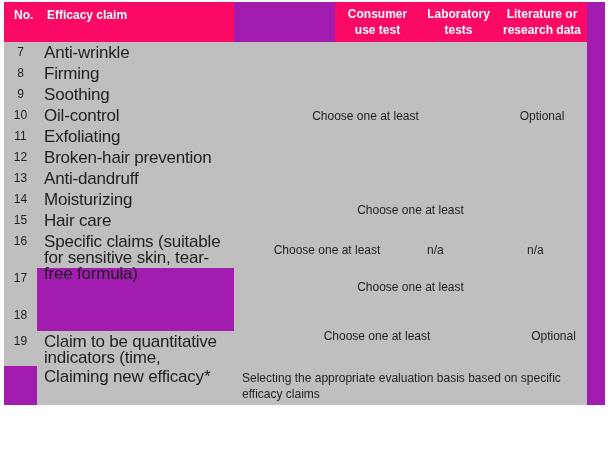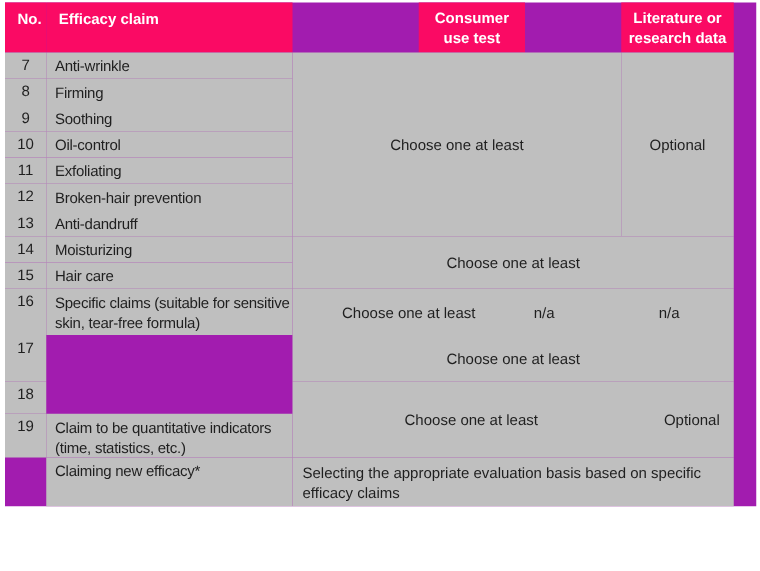--- a/index.html
+++ b/index.html
@@ -30,21 +30,21 @@
     font-size: 12px;
   }
   .num {
     display: flex;
     justify-content: center;
     align-items: flex-start;
     padding-top: 3px;
   }
   .claim {
     padding: 3px 2px 0 7px;
-    font-size: 12px;
+    font-size: 17px;
     letter-spacing: -0.2px;
     line-height: 16px;
   }
   .center {
     display: flex;
     align-items: center;
     justify-content: center;
     text-align: left;
     line-height: 16px;
     padding: 0 8px;
@@ -73,20 +73,21 @@
   }
 </style>
 </head>
 <body>
 
 <div class="table-grid">
 
   <div class="hcell hleft" style="grid-area:1/1">No.</div>
   <div class="hcell hleft" style="grid-area:1/2">Efficacy claim</div>
   <div class="hcell hcenter" style="grid-area:1/4">Consumer use test</div>
+  <div class="hcell hcenter" style="grid-area:1/5">Laboratory tests</div>
   <div class="hcell hcenter" style="grid-area:1/6/auto/span 2">Literature or research data</div>
 
   <div class="cell num" style="grid-area:2/1">7</div>
   <div class="cell claim" style="grid-area:2/2">Anti-wrinkle</div>
   <div class="cell num" style="grid-area:3/1">8</div>
   <div class="cell claim" style="grid-area:3/2">Firming</div>
   <div class="cell num" style="grid-area:4/1">9</div>
   <div class="cell claim" style="grid-area:4/2">Soothing</div>
   <div class="cell num" style="grid-area:5/1">10</div>
   <div class="cell claim" style="grid-area:5/2">Oil-control</div>

